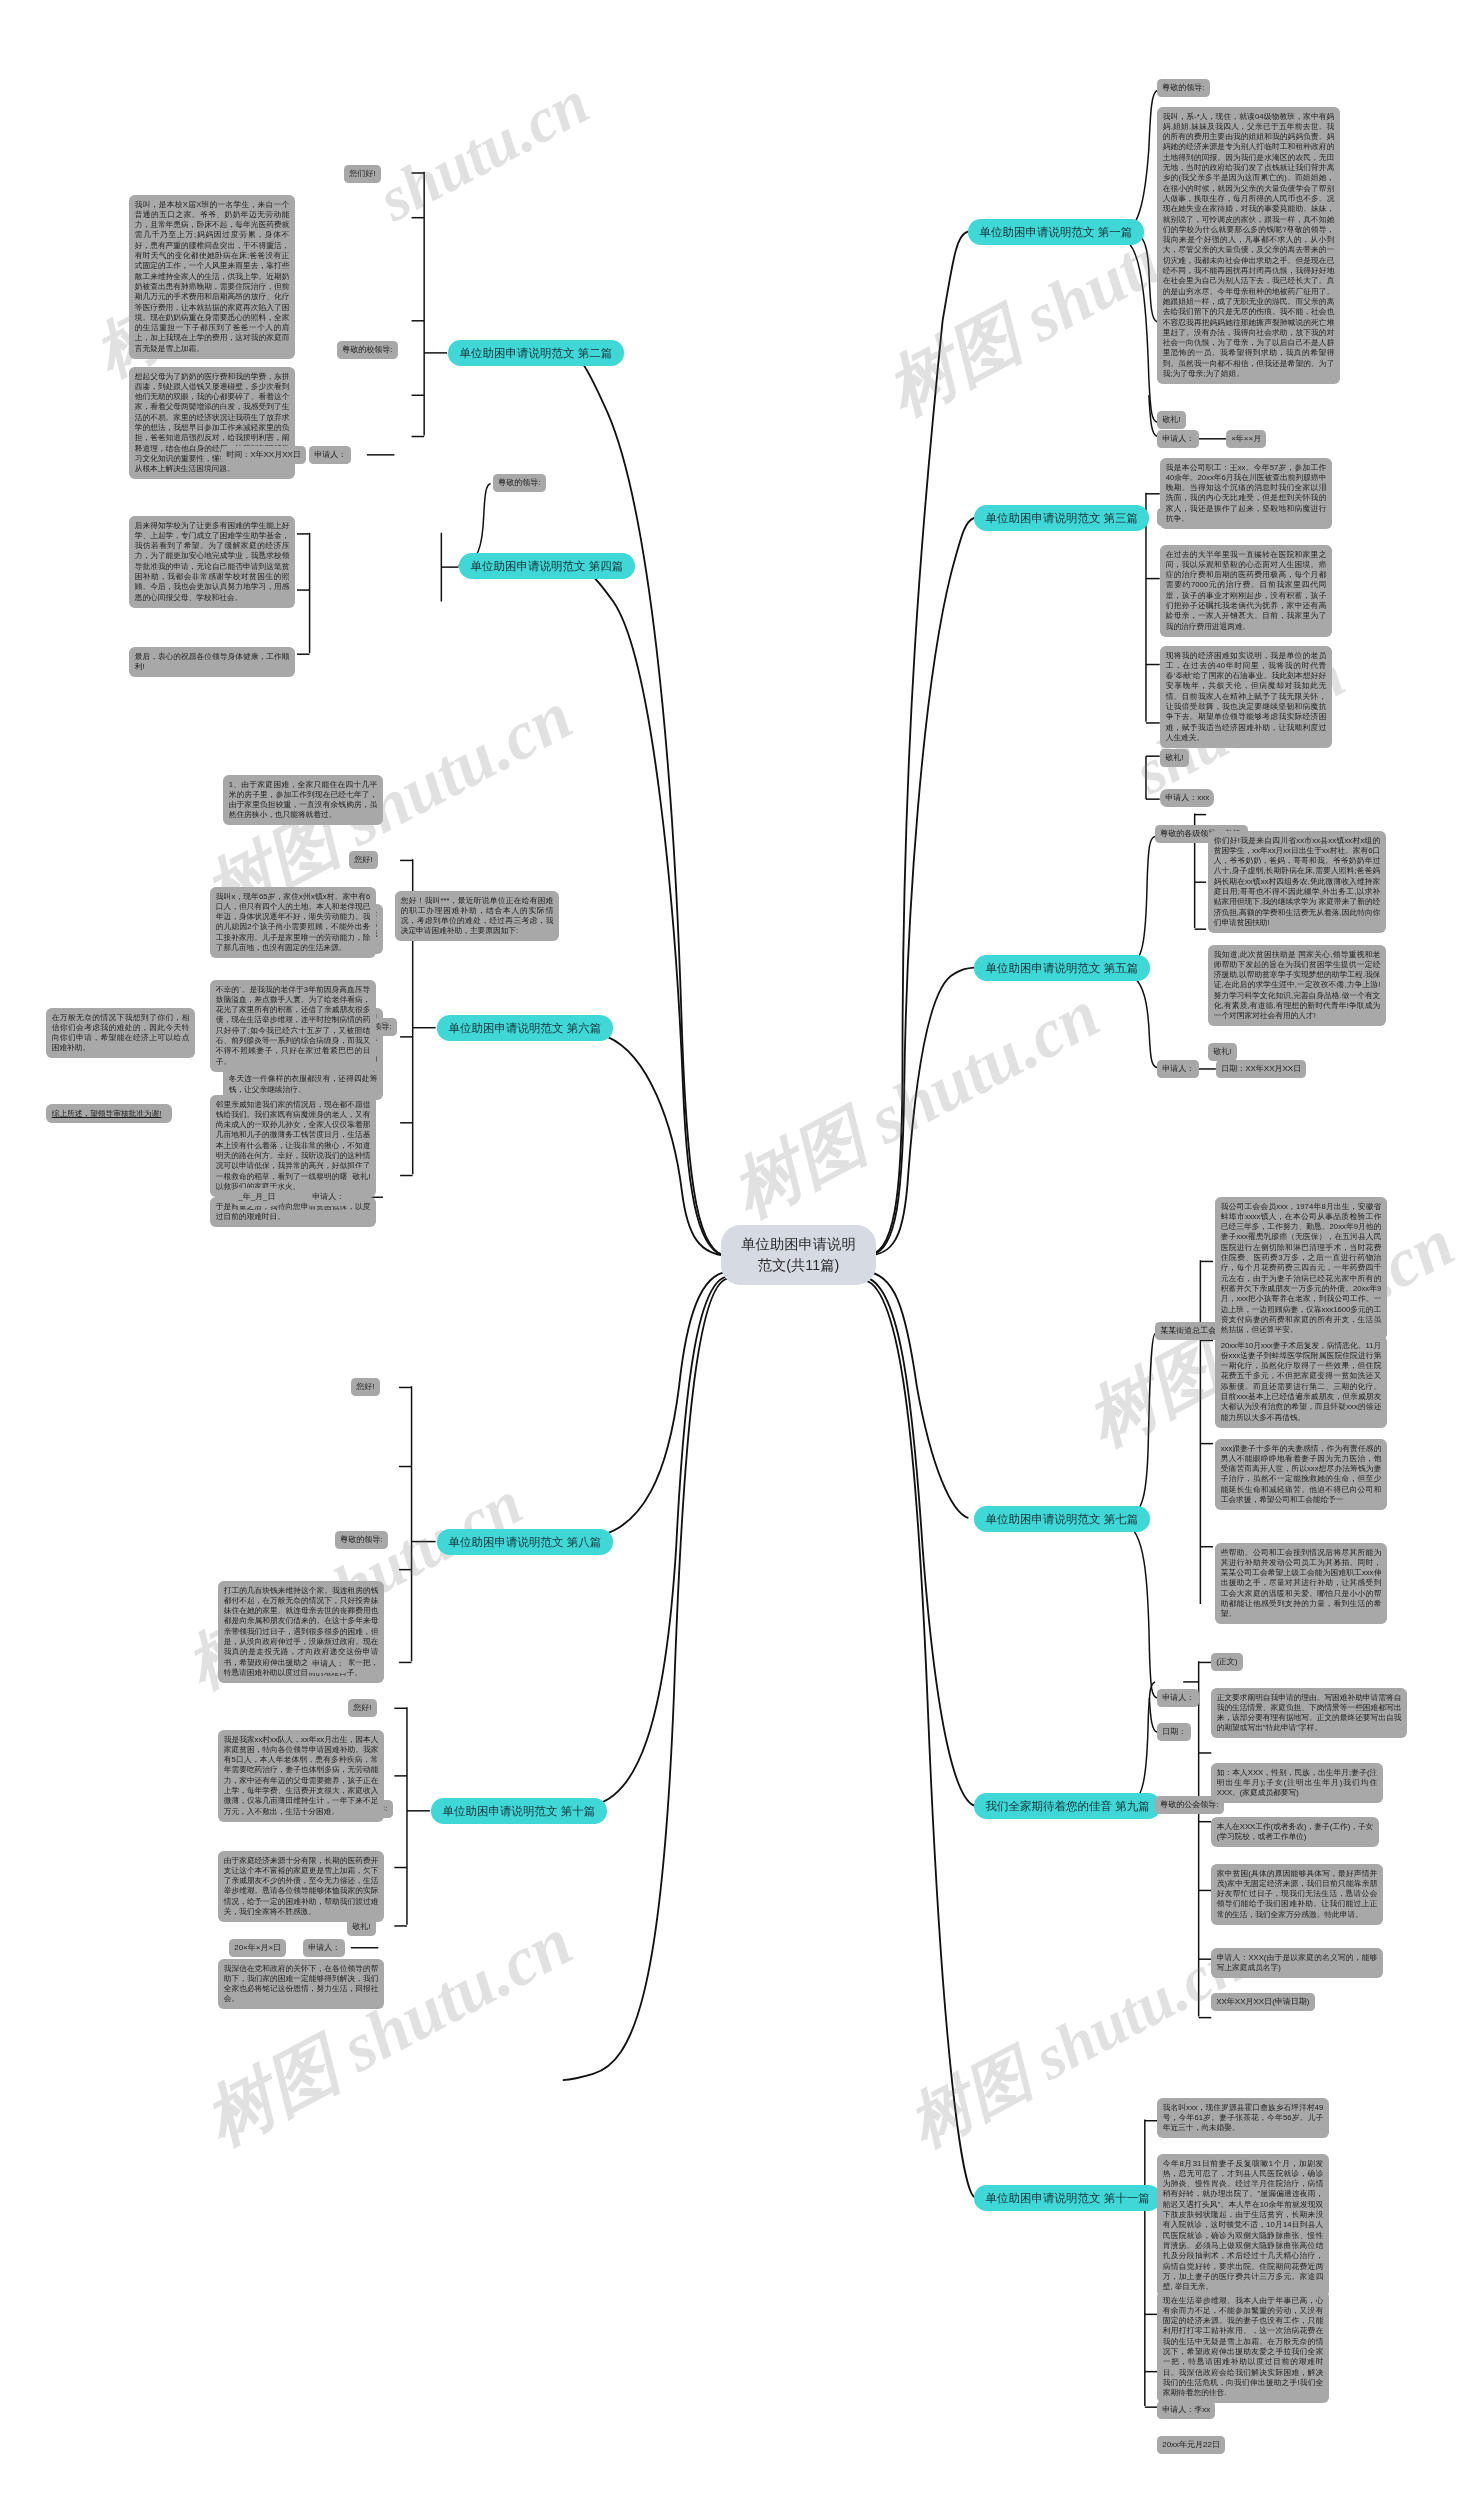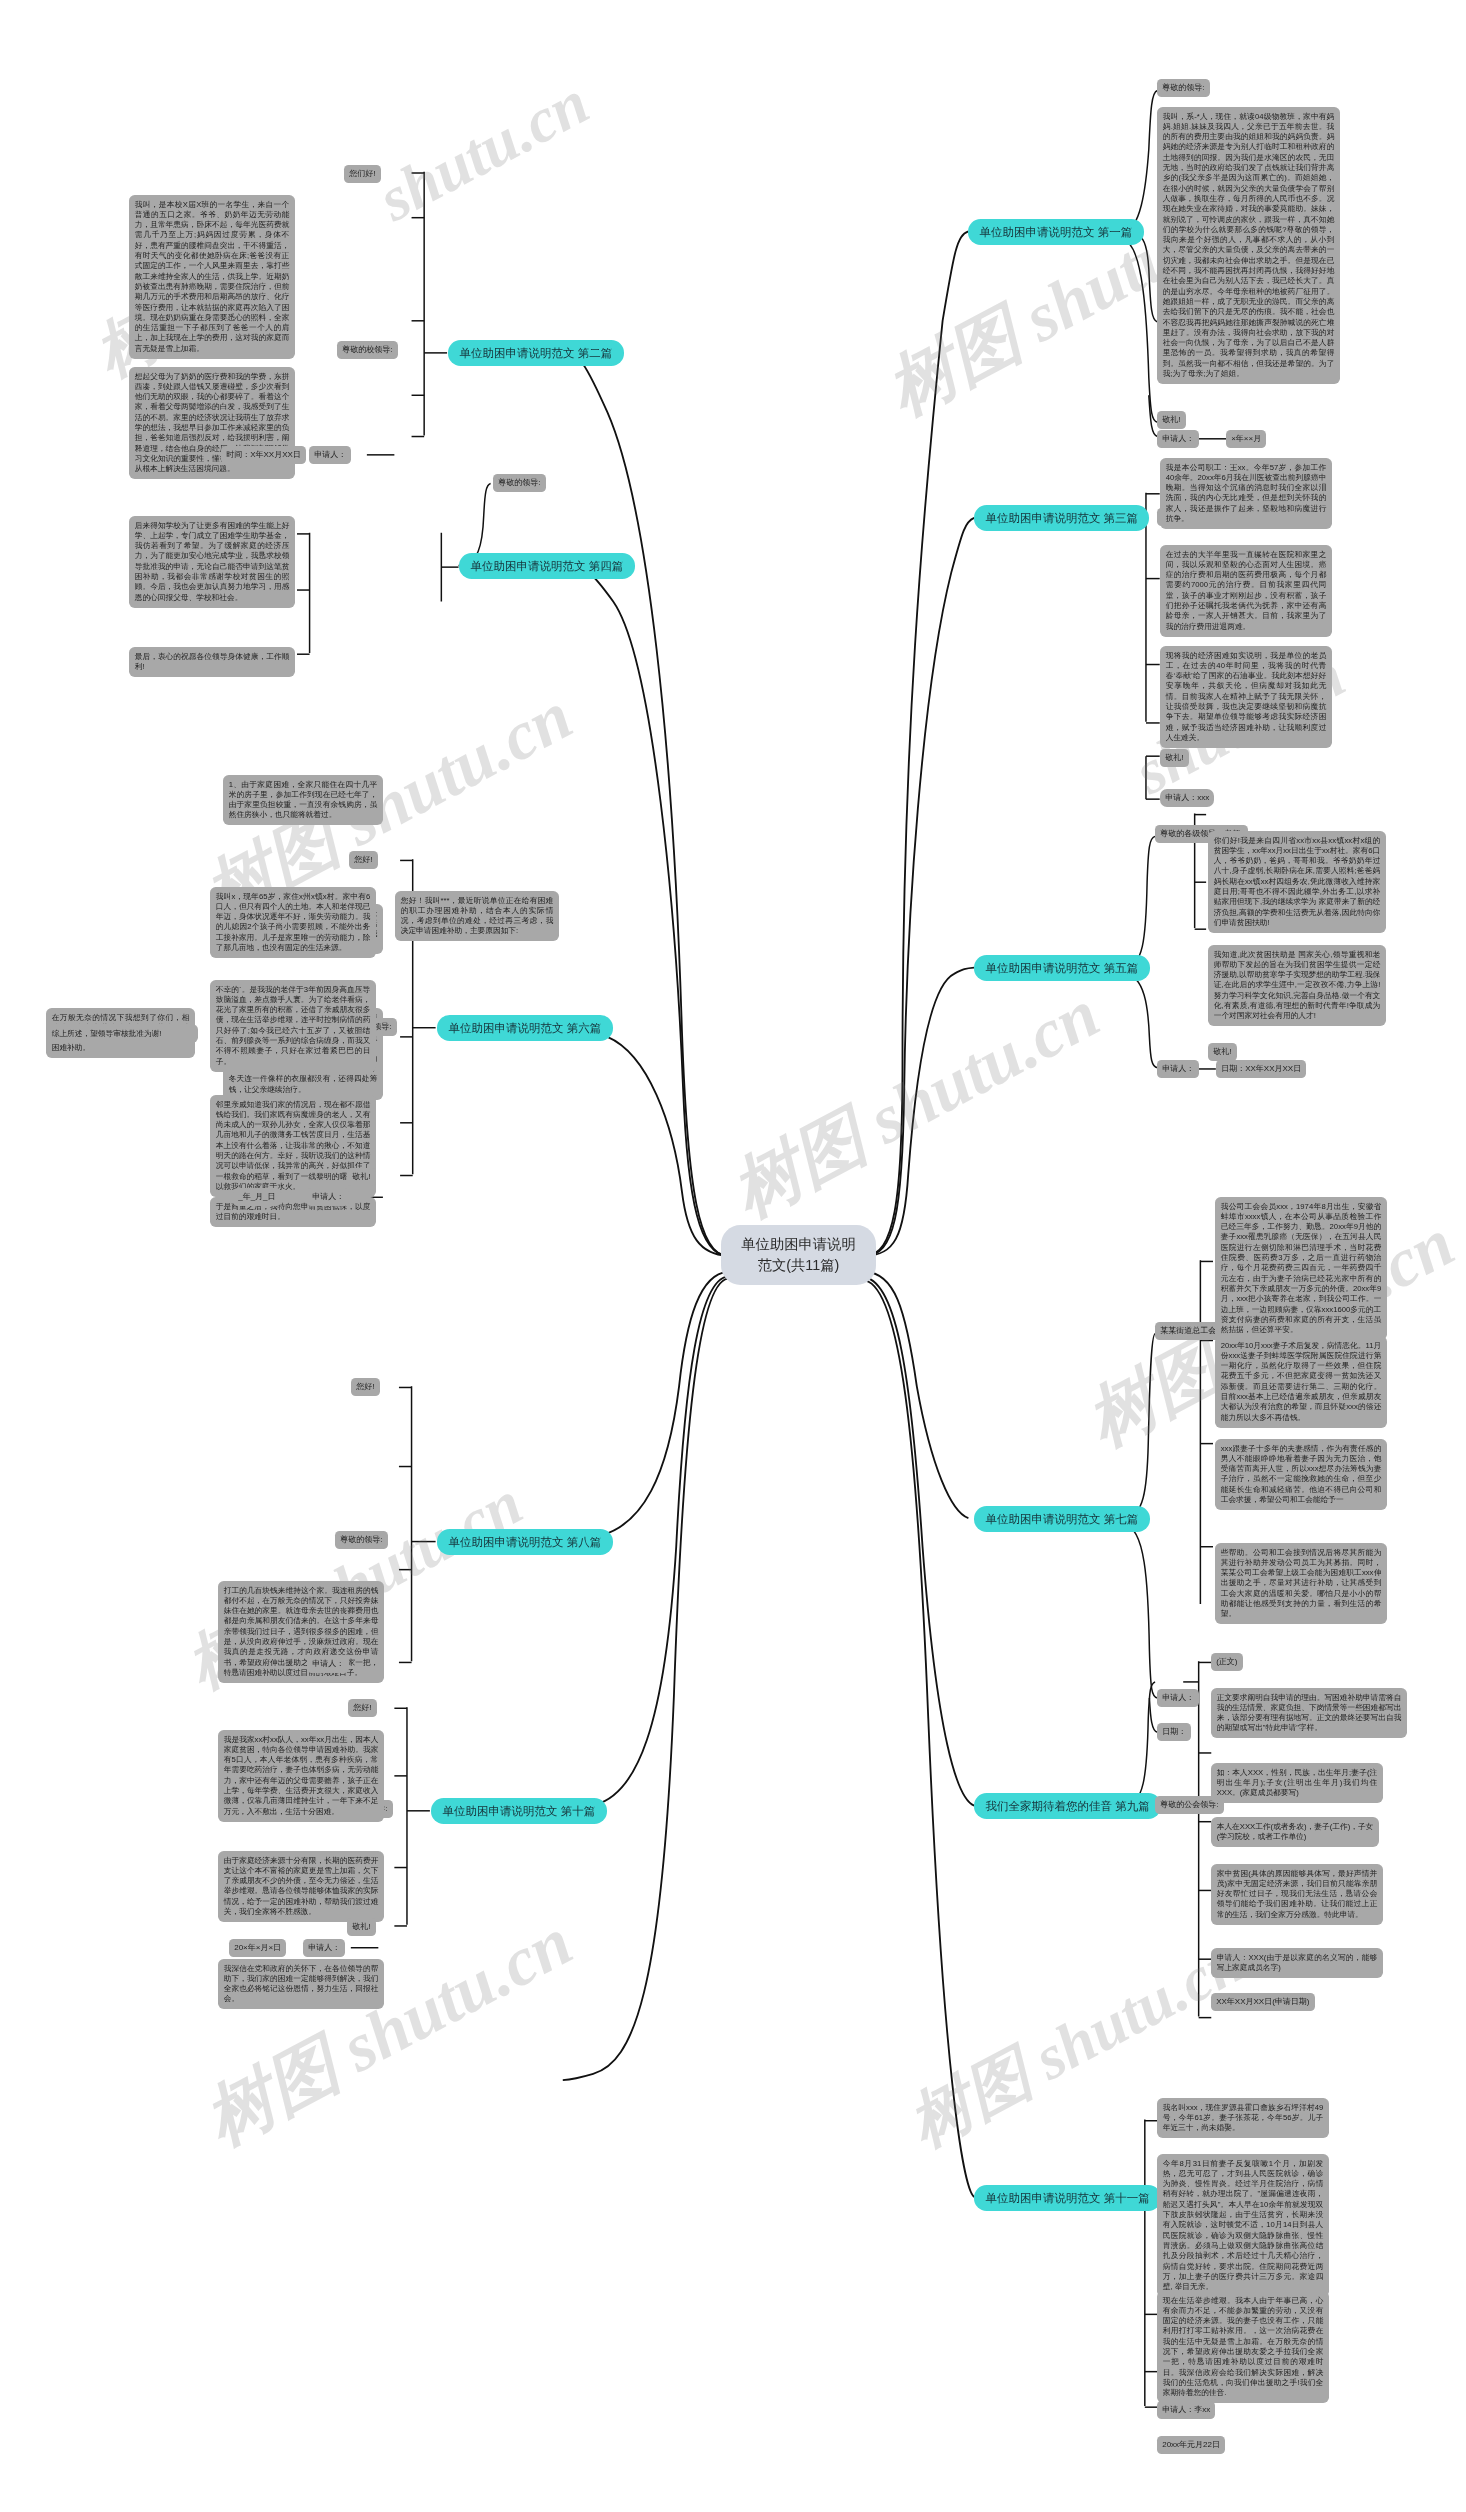--- a/index.html
+++ b/index.html
@@ -201,21 +201,21 @@
   <div class="node sub small" style="left:1160px;top:825px;">20xx年9月30日</div>
 
   <div class="node topic" style="left:459px;top:553px;">单位助困申请说明范文 第四篇</div>
   <div class="node sub small" style="left:493px;top:474px;">尊敬的领导:</div>
 
   <div class="node leaf" style="left:395px;top:891px;width:164px;">您好！我叫***，最近听说单位正在给有困难的职工办理困难补助，结合本人的实际情况，考虑到单位的难处，经过再三考虑，我决定申请困难补助，主要原因如下:</div>
   <div class="node leaf" style="left:223px;top:775px;width:160px;">1、由于家庭困难，全家只能住在四十几平米的房子里，参加工作到现在已经七年了，由于家里负担较重，一直没有余钱购房，虽然住房狭小，也只能将就着过。</div>
   <div class="node leaf" style="left:223px;top:904px;width:160px;">2、由于家庭困难，年迈的父母仍然住在老家，每月还得结余钱寄回去做他们的生活费，妹妹还在读书，生活费、学费都得靠我担负。</div>
   <div class="node leaf" style="left:223px;top:1008px;width:160px;">3、上个月，父亲由于风心病发，诱发脑梗塞，导致左半身瘫痪，现在仍然在遵义专区医院住院治疗，无疑给我的家庭带来了沉重的打击，也给我带来了沉重的经济负担。目前已经用去近2万元。对于我每月的2千元的工资，无疑是杯水车薪，生活上更加困难，冬天连一件像样的衣服都没有，还得四处筹钱，让父亲继续治疗。</div>
   <div class="node leaf" style="left:46px;top:1008px;width:149px;">在万般无奈的情况下我想到了你们，相信你们会考虑我的难处的，因此今天特向你们申请，希望能在经济上可以给点困难补助。</div>
-  <div class="node leaf" style="left:46px;top:1024px;width:152px;">综上所述，望领导审核批准为谢!</div>
+  <div class="node leaf" style="left:46px;top:1104px;width:126px;text-decoration:underline;">综上所述，望领导审核批准为谢!</div>
 
   <div class="node topic" style="left:974px;top:955px;">单位助困申请说明范文 第五篇</div>
   <div class="node sub small" style="left:1155px;top:825px;">尊敬的各级领导，老师:</div>
   <div class="node leaf" style="left:1208px;top:831px;width:178px;">你们好!我是来自四川省xx市xx县xx镇xx村x组的贫困学生，xx年xx月xx日出生于xx村社。家有6口人，爷爷奶奶，爸妈，哥哥和我。爷爷奶奶年过八十,身子虚弱,长期卧病在床,需要人照料;爸爸妈妈长期在xx镇xx村四组务农,凭此微薄收入维持家庭日用;哥哥也不得不因此辍学,外出务工,以求补贴家用但现下,我的继续求学为 家庭带来了新的经济负担,高额的学费和生活费无从着落,因此特向你们申请贫困扶助!</div>
   <div class="node leaf" style="left:1208px;top:945px;width:178px;">我知道,此次贫困扶助是 国家关心,领导重视和老师帮助下发起的旨在为我们贫困学生提供一定经济援助,以帮助贫寒学子实现梦想的助学工程.我保证,在此后的求学生涯中,一定孜孜不倦,力争上游!努力学习科学文化知识,完善自身品格.做一个有文化,有素质,有道德,有理想的新时代青年!争取成为一个对国家对社会有用的人才!</div>
   <div class="node sub small" style="left:1208px;top:1043px;">敬礼!</div>
   <div class="node sub small" style="left:1157px;top:1060px;">申请人：</div>
   <div class="node sub small" style="left:1216px;top:1060px;">日期：XX年XX月XX日</div>
 
   <div class="node topic" style="left:437px;top:1015px;">单位助困申请说明范文 第六篇</div>

